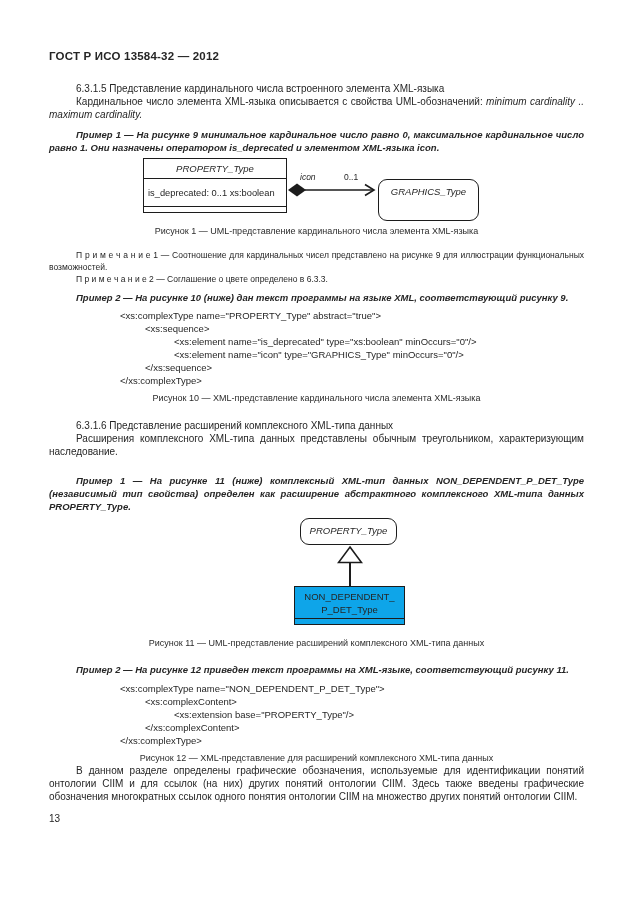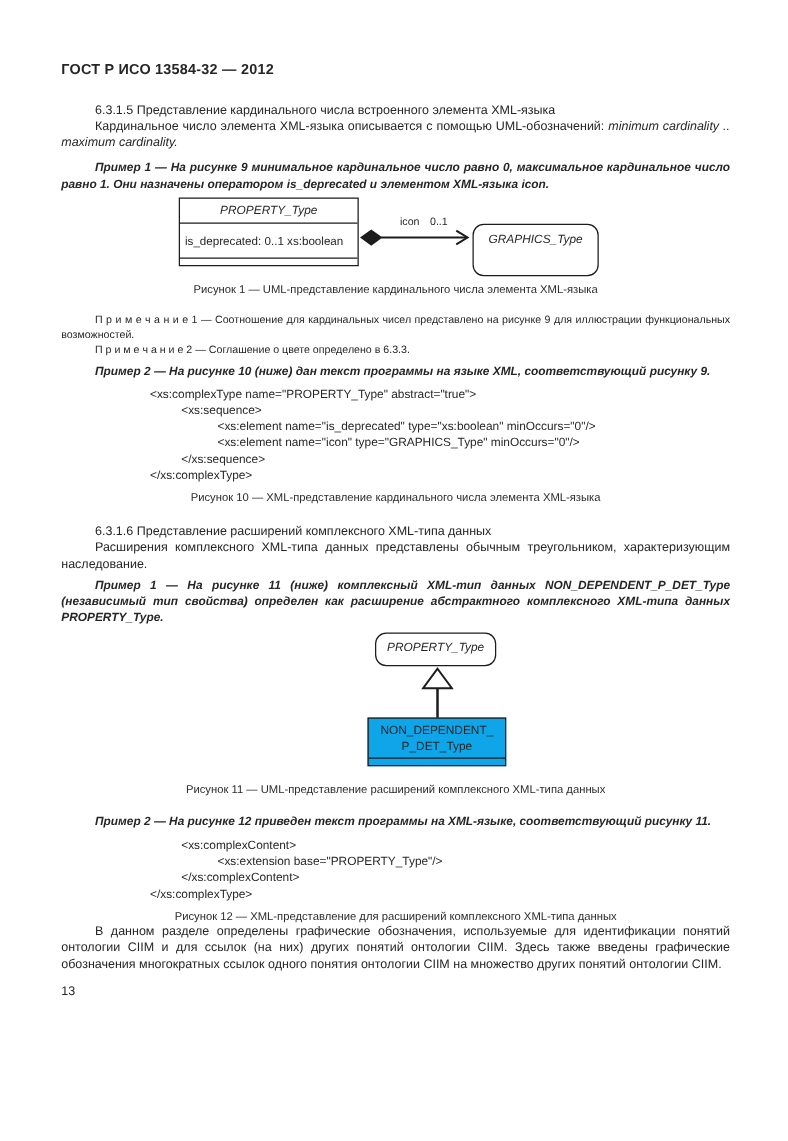--- a/index.html
+++ b/index.html
@@ -32,42 +32,42 @@
   .m-h6315 { margin-top:19px; }
   .m-ex1   { margin-top:7px; }
   .m-diag1 { margin-top:2px; }
   .m-cap9  { margin-top:1px; }
   .m-note1 { margin-top:13px; }
   .m-note2 { margin-top:1px; }
   .m-ex2   { margin-top:5px; }
   .m-code1 { margin-top:5px; }
   .m-cap10 { margin-top:5px; }
   .m-h6316 { margin-top:15px; }
-  .m-ex3   { margin-top:4px; }
+  .m-ex3   { margin-top:16px; }
   .m-diag2 { margin-top:3px; }
   .m-cap11 { margin-top:5px; }
   .m-ex4   { margin-top:14px;font-style:italic; }
   .m-code2 { margin-top:6px; }
   .m-cap12 { margin-top:5px; }
   .m-h632  { margin-top:20px; }
   .m-pnum  { margin-top:9px; }
 
   
   .diagram { position:relative; }
   .diag1 { height:68px; }
   .diag2 { height:116px; }
 
   .classbox { position:absolute; left:94px; top:2px; width:144px; border:1.7px solid #1c1c1c; background:#fff; }
   .cb-title { height:20px; line-height:20px; text-align:center; font-size:9.5px; font-style:italic; border-bottom:1.7px solid #1c1c1c; }
   .cb-attr  { height:28px; line-height:28px; padding-left:4px; font-size:9.3px; border-bottom:1.7px solid #1c1c1c; white-space:nowrap; }
   .cb-ops   { height:5px; }
 
   .connector-svg { position:absolute; left:234px; top:18px; }
   .assoc-label { position:absolute; font-size:8.5px; line-height:10px; }
-  .lbl-icon { left:271px; top:16px; }
+  .lbl-icon { left:251px; top:16px;font-style:italic; }
   .lbl-card { left:295px; top:16px; }
 
   .roundbox { position:absolute; border:1.6px solid #1c1c1c; border-radius:9px; background:#fff; text-align:center; font-size:9.5px; font-style:italic; }
   .rb-graphics { left:329px; top:23px; width:101px; height:42px; line-height:23px; }
   .rb-property { left:251px; top:2px; width:97px; height:27px; line-height:24px; }
 
   .tri-svg { position:absolute; left:288px; top:29px; }
   .vline { position:absolute; left:300px; top:47px; width:1.7px; height:24px; background:#1c1c1c; }
 
   .nonbox { position:absolute; left:245px; top:70px; width:111px; border:1.9px solid #1c1c1c; background:#0ea5e9; text-align:center; font-size:9.5px; }
@@ -78,21 +78,21 @@
 </style>
 </head>
 <body>
 
 <div class="content">
 
   <div class="doc-header">ГОСТ Р ИСО 13584-32 — 2012</div>
 
   <p class="h m-h6315">6.3.1.5 Представление кардинального числа встроенного элемента XML-языка</p>
 
-  <p class="bodytext j"><span>Кардинальное число элемента XML-языка описывается с помощью UML-обозначений: </span><span class="it">minimum cardinality .. maximum cardinality.</span></p>
+  <p class="bodytext j"><span>Кардинальное число элемента XML-языка описывается с свойства UML-обозначений: </span><span class="it">minimum cardinality .. maximum cardinality.</span></p>
 
   <p class="example j m-ex1">Пример 1 — На рисунке 9 минимальное кардинальное число равно 0, максимальное кардинальное число равно 1. Они назначены оператором is_deprecated и элементом XML-языка icon.</p>
 
   <div class="diagram diag1 m-diag1">
     <div class="classbox">
       <div class="cb-title">PROPERTY_Type</div>
       <div class="cb-attr">is_deprecated: 0..1 xs:boolean</div>
       <div class="cb-ops"></div>
     </div>
     <svg class="connector-svg" width="100" height="36" viewBox="0 0 100 36">
@@ -142,20 +142,21 @@
       </div>
       <div class="nb-ops"></div>
     </div>
   </div>
 
   <p class="caption m-cap11">Рисунок 11 — UML-представление расширений комплексного XML-типа данных</p>
 
   <p class="example m-ex4">Пример 2 — На рисунке 12 приведен текст программы на XML-языке, соответствующий рисунку 11.</p>
 
   <div class="code m-code2">
+    <div class="ln">&lt;xs:complexType name="NON_DEPENDENT_P_DET_Type"&gt;</div>
     <div class="ln lv1">&lt;xs:complexContent&gt;</div>
     <div class="ln lv2">&lt;xs:extension base="PROPERTY_Type"/&gt;</div>
     <div class="ln lv1">&lt;/xs:complexContent&gt;</div>
     <div class="ln">&lt;/xs:complexType&gt;</div>
   </div>
 
   <p class="caption m-cap12">Рисунок 12 — XML-представление для расширений комплексного XML-типа данных</p>
 
 
   <p class="bodytext j">В данном разделе определены графические обозначения, используемые для идентификации понятий онтологии CIIM и для ссылок (на них) других понятий онтологии CIIM. Здесь также введены графические обозначения многократных ссылок одного понятия онтологии CIIM на множество других понятий онтологии CIIM.</p>

